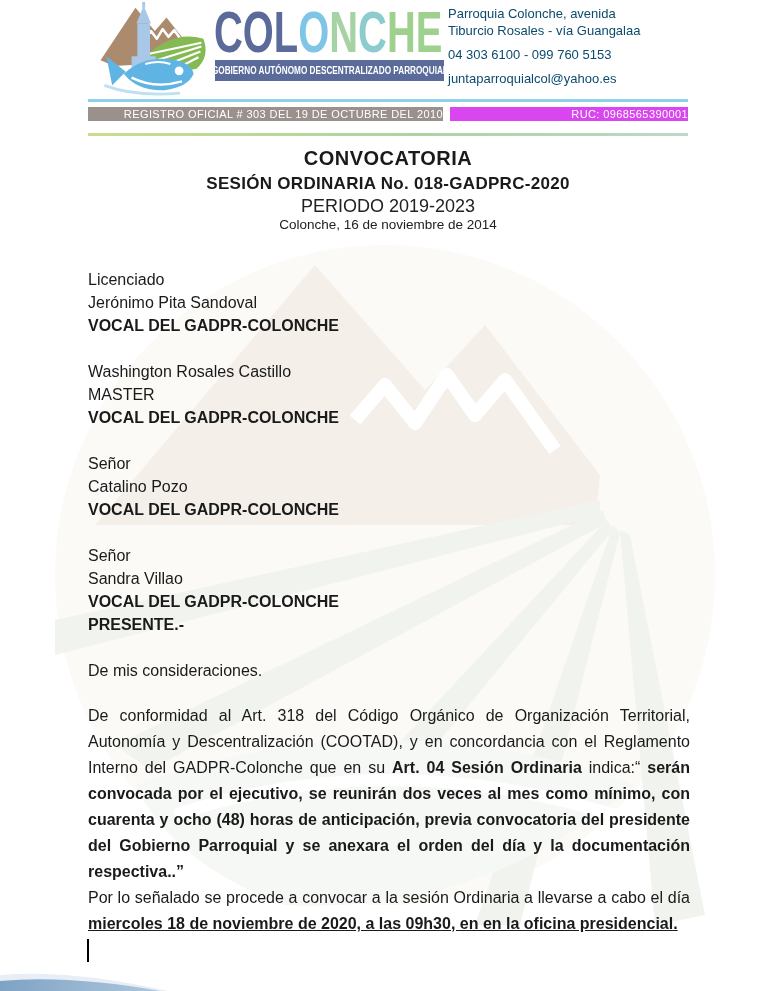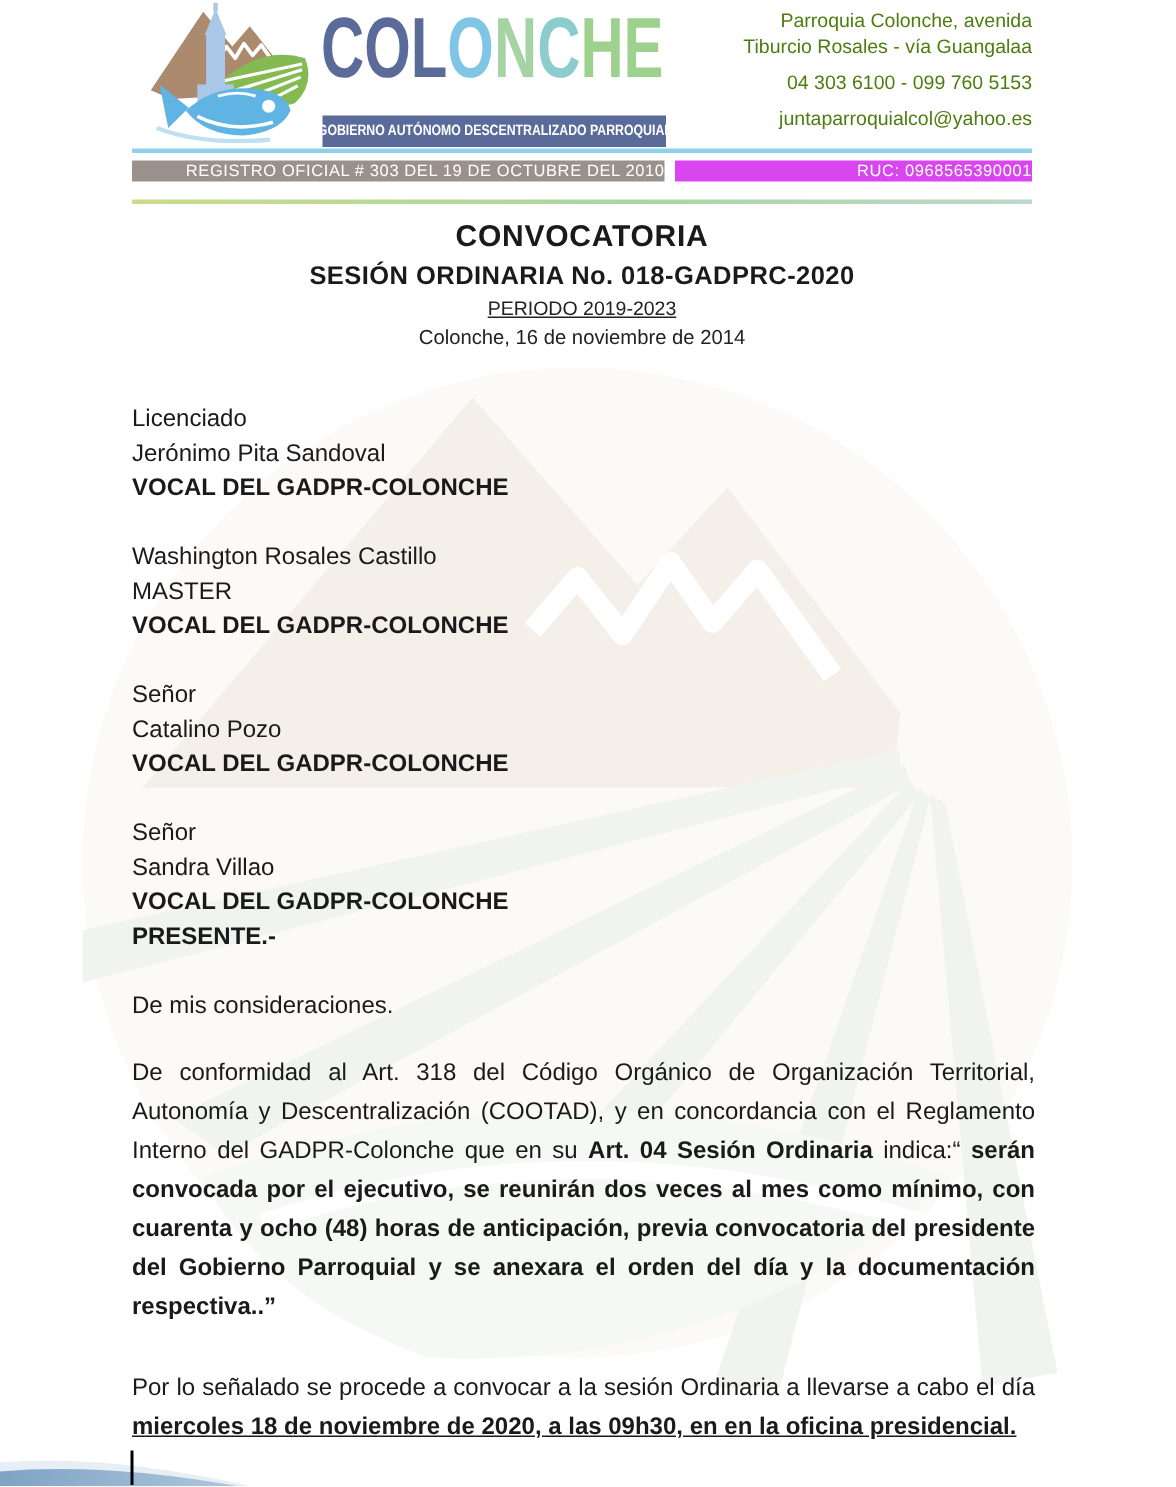--- a/index.html
+++ b/index.html
@@ -13,56 +13,56 @@
   .footer-swoosh { position:absolute; left:0; bottom:0; width:175px; height:28px; pointer-events:none; }
   
   .header { position:absolute; left:88px; top:0; width:600px; height:100px; }
   .logo-icon { position:absolute; left:-2px; top:0; width:128px; height:97px; }
   .wordmark {
     position:absolute; left:126px; top:2px; width:320px;
     font-weight:bold; font-size:57px; line-height:60px; letter-spacing:0px;
     transform:scaleX(0.70); transform-origin:left top; white-space:nowrap;
   }
   .subtitle-bar {
-    position:absolute; left:127px; top:77px; width:229px; height:21px;
+    position:absolute; left:127px; top:60px; width:229px; height:21px;
     display:flex; align-items:center; justify-content:center;
   }
   .subtitle-bar span {
     color:#fff; font-size:10px; font-weight:bold; white-space:nowrap;
     transform:scaleX(0.82); letter-spacing:0px;
   }
   .contact {
-    position:absolute; left:360px; top:5px; width:240px; text-align:right;
-    color:#4d7c0f; font-size:13px; line-height:17px;
+    position:absolute; left:360px; top:5px; width:240px; text-align:left;
+    color:#0c4a6e; font-size:13px; line-height:17px;
   }
   .contact .phones { margin-top:7px; }
   .contact .email  { margin-top:7px; }
   
   .line-blue  { position:absolute; left:88px; top:99px;  width:600px; height:3px; background:#8fd0ea; }
   .bars { position:absolute; left:88px; top:107px; width:600px; height:22px; display:flex; }
   .bar { height:14px; display:flex; align-items:center; justify-content:flex-end;
          color:#fff; font-size:11px; letter-spacing:0.4px; }
   .bar-registro { width:355px; }
   .bar-gap { width:7px; }
   .bar-ruc { width:238px; }
   .line-green { position:absolute; left:88px; top:133px; width:600px; height:3px;
                 background:linear-gradient(90deg,#cadc8e 0%,#aad5a2 55%,#bdd8c9 100%); }
   
   .title-block { position:absolute; left:88px; top:146px; width:600px; text-align:center; }
   .t1 { font-size:20px; font-weight:bold; line-height:25px; letter-spacing:0.5px; }
   .t2 { font-size:17px; font-weight:bold; line-height:26px; letter-spacing:0.3px; }
-  .t3 { font-size:13px; line-height:18px; color:#222;text-decoration:underline; }
+  .t3 { font-size:18px; line-height:18px; color:#222; }
   .t4 { font-size:13.5px; line-height:19px; color:#222; }
   
   .body-text { position:absolute; left:88px; top:268px; width:602px; font-size:16px; }
   .recipient { line-height:23px; margin-bottom:23px; }
   .recipient .role, .recipient .extra { font-weight:bold; }
   .salutation { line-height:23px; margin-bottom:21px; }
   .para { text-align:justify; line-height:26px; }
-  .p1 { margin-bottom:28px; }
+  .p1 { margin-bottom:0; }
   .bold { font-weight:bold; }
   .bold-underline { font-weight:bold; text-decoration:underline; }
   .caret { width:2px; height:23px; background:#000; margin-top:2px; margin-left:-1px; }
 </style>
 </head>
 <body>
 
 <div class="page">
 
   <svg class="watermark" viewBox="0 0 670 700">

